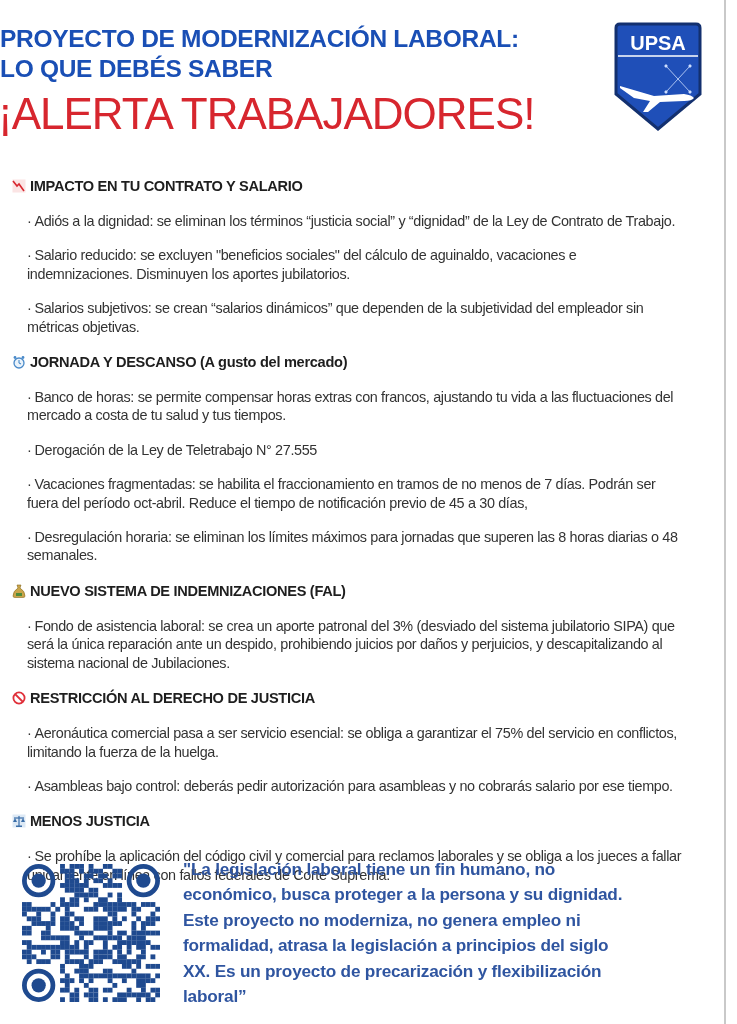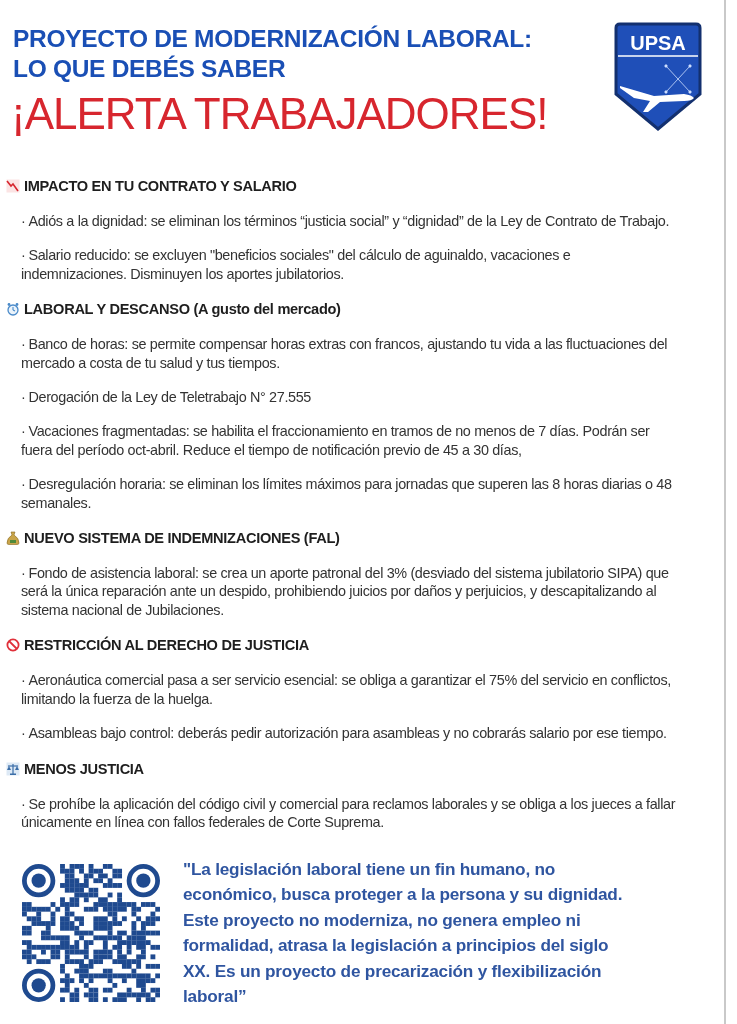--- a/index.html
+++ b/index.html
@@ -1,27 +1,27 @@
 <!DOCTYPE html>
 <html><head>
 <meta charset="utf-8">
 <style>
   html, body { margin: 0; padding: 0; background: #ffffff; }
   body { width: 737px; height: 1024px; position: relative; overflow: hidden;
          font-family: "Liberation Sans", sans-serif; color: #2b2b2b; }
   .right-rule { position: absolute; left: 724px; top: 0; width: 2px; height: 1024px; background: #c9c9c9; }
 
-  .header { position: absolute; left: 13px; top: 24px; width: 580px; }
+  .header { position: absolute; left: 0; top: 24px; width: 580px; }
   .title { color: #1a4fb5; font-weight: bold; font-size: 24.5px; line-height: 30px; letter-spacing: -0.3px; margin: 0; }
   .alert { color: #d7262e; font-weight: normal; font-size: 44px; line-height: 50px; letter-spacing: -1px; margin: 5px 0 0 -2px; }
   .subtitle { color: #2a2a2a; font-weight: bold; font-size: 20px; line-height: 26px; margin: 8px 0 0 0; letter-spacing: -0.3px; }
 
   .logo { position: absolute; left: 614px; top: 20px; width: 88px; height: 112px; }
 
-  .sections { position: absolute; left: 5px; top: 176px; width: 690px; }
+  .sections { position: absolute; left: 11px; top: 176px; width: 690px; }
   .section { margin-bottom: 16px; }
   .section-head { display: flex; align-items: center; font-weight: bold; font-size: 14.6px; line-height: 20px; color: #1e1e1e; letter-spacing: -0.3px; }
   .section-head .ic { width: 16px; height: 16px; margin-right: 3px; display: inline-flex; align-items: center; justify-content: center; flex: none; }
   .bullet { font-size: 14.4px; line-height: 18.4px; color: #333; letter-spacing: -0.35px; margin: 16px; }
   .bullet .dot { margin-right: 3px; }
 
   .qr { position: absolute; left: 22px; top: 864px; width: 138px; height: 138px; }
   .quote { position: absolute; left: 183px; top: 857px; width: 440px; color: #2f55a0; font-weight: bold; font-size: 17.2px; line-height: 25.4px; letter-spacing: -0.2px; margin: 0; }
 </style>
 </head>
@@ -61,34 +61,35 @@
       <span class="ic">
         <svg width="14" height="14" viewBox="0 0 14 14">
             <rect x="0.5" y="0.5" width="13" height="13" fill="#fbe4e4"></rect>
             <polyline points="1,2 5,7 7,5 12,12" fill="none" stroke="#d7262e" stroke-width="1.6"></polyline>
           </svg>
       </span>
       <span>IMPACTO EN TU CONTRATO Y SALARIO</span>
     </div>
     <p class="bullet"><span class="dot">·</span><span>Adiós a la dignidad: se eliminan los términos “justicia social” y “dignidad” de la Ley de Contrato de Trabajo.</span></p>
     <p class="bullet"><span class="dot">·</span><span>Salario reducido: se excluyen "beneficios sociales" del cálculo de aguinaldo, vacaciones e indemnizaciones. Disminuyen los aportes jubilatorios.</span></p>
+    <p class="bullet"><span class="dot">·</span><span>Salarios subjetivos: se crean “salarios dinámicos” que dependen de la subjetividad del empleador sin métricas objetivas.</span></p>
   </div>
 
   <div class="section">
     <div class="section-head">
       <span class="ic">
         <svg width="14" height="14" viewBox="0 0 14 14">
             <circle cx="7" cy="8" r="5" fill="#eaf3fb" stroke="#4a8ac9" stroke-width="1.3"></circle>
             <line x1="7" y1="8" x2="7" y2="5" stroke="#4a8ac9" stroke-width="1.1"></line>
             <line x1="7" y1="8" x2="9" y2="9" stroke="#4a8ac9" stroke-width="1.1"></line>
             <circle cx="3" cy="2.5" r="1.4" fill="#4a8ac9"></circle>
             <circle cx="11" cy="2.5" r="1.4" fill="#4a8ac9"></circle>
           </svg>
       </span>
-      <span>LABORAL Y DESCANSO (A gusto del mercado)</span>
+      <span>JORNADA Y DESCANSO (A gusto del mercado)</span>
     </div>
     <p class="bullet"><span class="dot">·</span><span>Banco de horas: se permite compensar horas extras con francos, ajustando tu vida a las fluctuaciones del mercado a costa de tu salud y tus tiempos.</span></p>
     <p class="bullet"><span class="dot">·</span><span>Derogación de la Ley de Teletrabajo N° 27.555</span></p>
     <p class="bullet"><span class="dot">·</span><span>Vacaciones fragmentadas: se habilita el fraccionamiento en tramos de no menos de 7 días. Podrán ser fuera del período oct-abril. Reduce el tiempo de notificación previo de 45 a 30 días,</span></p>
     <p class="bullet"><span class="dot">·</span><span>Desregulación horaria: se eliminan los límites máximos para jornadas que superen las 8 horas diarias o 48 semanales.</span></p>
   </div>
 
   <div class="section">
     <div class="section-head">
       <span class="ic">

